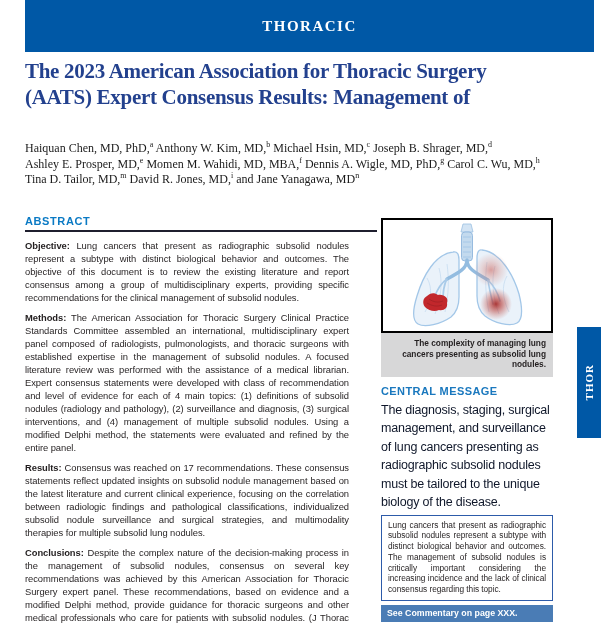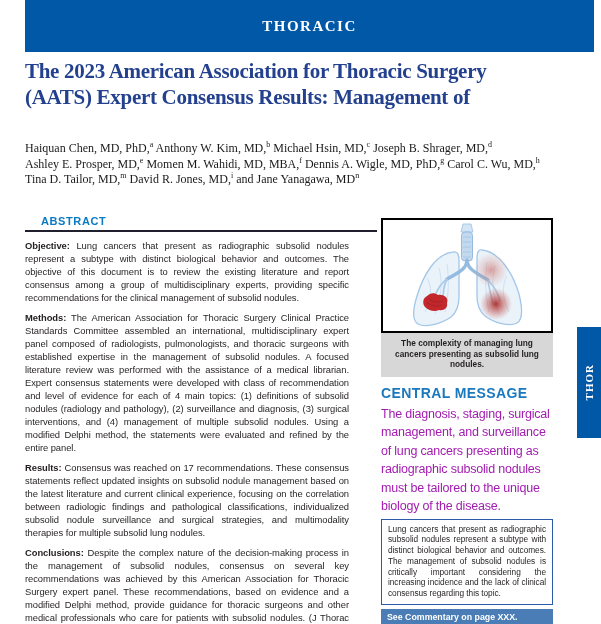--- a/index.html
+++ b/index.html
@@ -20,42 +20,42 @@
     font-family:"Liberation Serif", serif;font-weight:bold;color:#23418e;
     font-size:21px;line-height:26px;letter-spacing:-0.3px;
   }
   .authors{
     position:absolute;left:25px;top:141px;width:560px;
     font-family:"Liberation Serif", serif;font-size:12px;line-height:15.5px;color:#1a1a1a;
   }
   .authors sup{font-size:8px;line-height:0;}
   .abstract-col{position:absolute;left:25px;top:215px;width:336px;}
   .abstract-heading{
-    color:#0b7ac4;font-weight:bold;font-size:11px;letter-spacing:0.6px;margin:0 0 3px 16px;
+    color:#0b7ac4;font-weight:bold;font-size:11px;letter-spacing:0.6px;margin:0 0 3px 0;
   }
   .abstract-rule{height:2px;width:352px;background:#1f1f2e;margin:0 0 7px 0;}
   .abstract-col p{
     margin:0 12px 7px 0;font-size:9.4px;line-height:13px;color:#231f20;
     text-align:justify;letter-spacing:-0.05px;
   }
   .abstract-col p b{color:#231f20;}
   .sidebar{position:absolute;left:381px;top:218px;width:172px;}
   .figure-frame{
     width:168px;height:111px;border:2px solid #000000;background:#ffffff;overflow:hidden;
   }
   .figure-caption{
     background:#d7d7d8;color:#231f20;font-weight:bold;
-    font-size:8.3px;line-height:10.5px;padding:5px 7px 7px 7px;text-align:center;
+    font-size:8.3px;line-height:10.5px;padding:5px 7px 7px 7px;text-align:right;
   }
   .central-message{margin-top:8px;}
   .central-heading{
-    color:#1a78be;font-weight:bold;font-size:14px;letter-spacing:0.4px;
+    color:#1a78be;font-weight:bold;font-size:11px;letter-spacing:0.4px;
   }
   .central-body{
-    margin-top:4px;color:#a21caf;font-size:12.5px;line-height:18.5px;letter-spacing:-0.2px;
+    margin-top:4px;color:#0f172a;font-size:12.5px;line-height:18.5px;letter-spacing:-0.2px;
   }
   .perspective-box{
     margin-top:3px;border:1.5px solid #2d5ba9;background:#ffffff;padding:4px 6px 5px 6px;
   }
   .perspective-heading{
     color:#1c3a66;font-weight:bold;font-size:8.5px;letter-spacing:0.4px;margin-bottom:2px;
   }
   .perspective-body{
     font-size:8.3px;line-height:10.8px;color:#231f20;text-align:justify;letter-spacing:-0.05px;
   }

